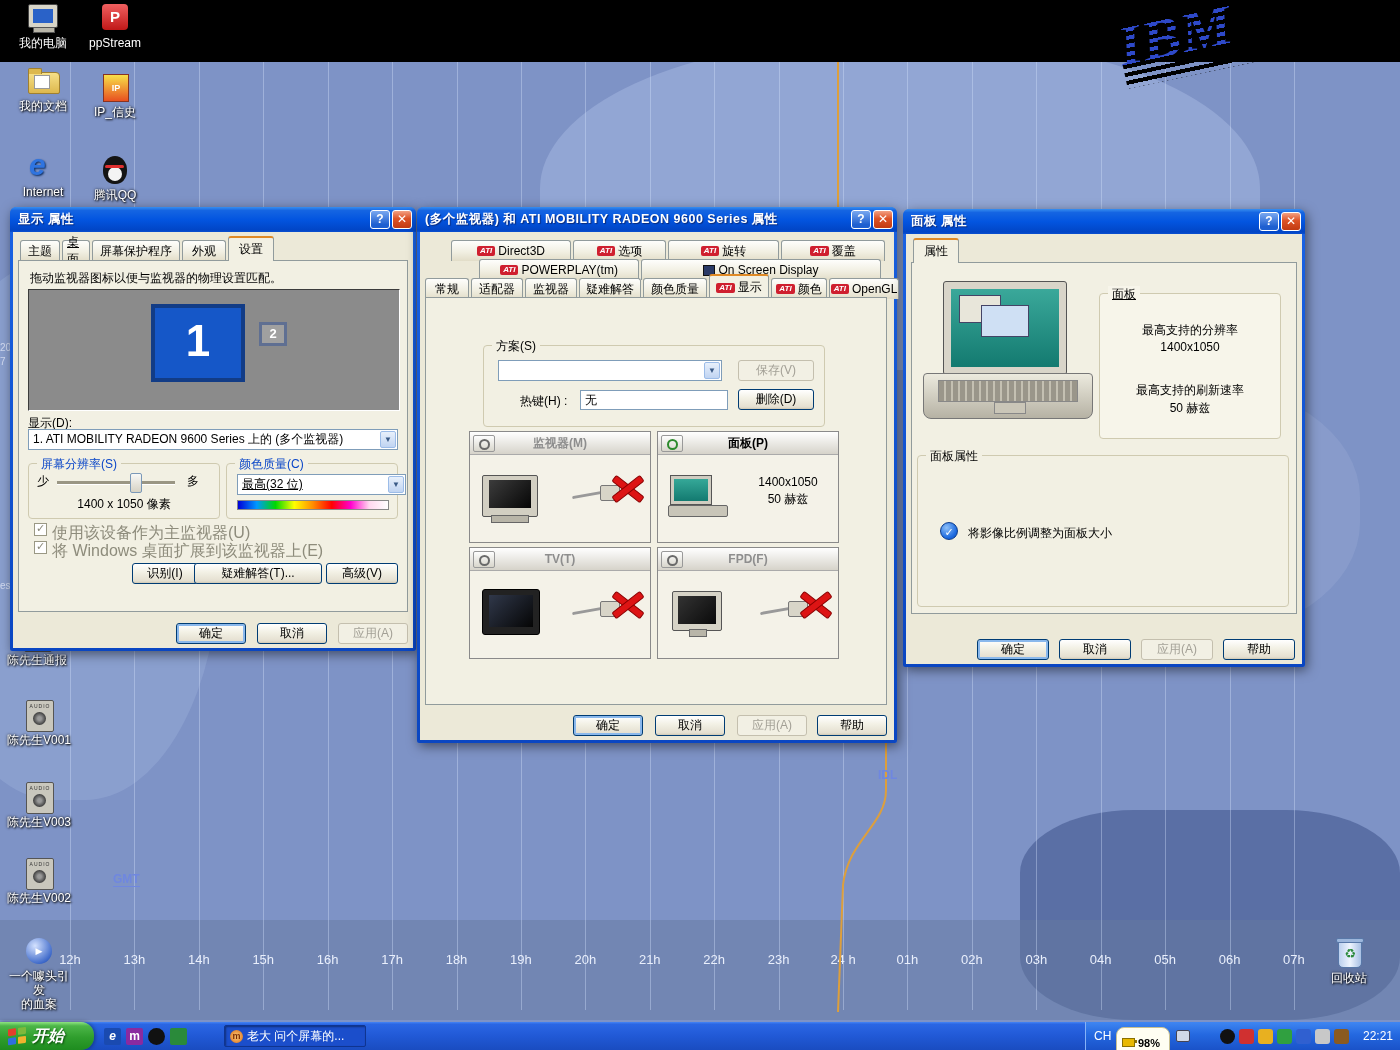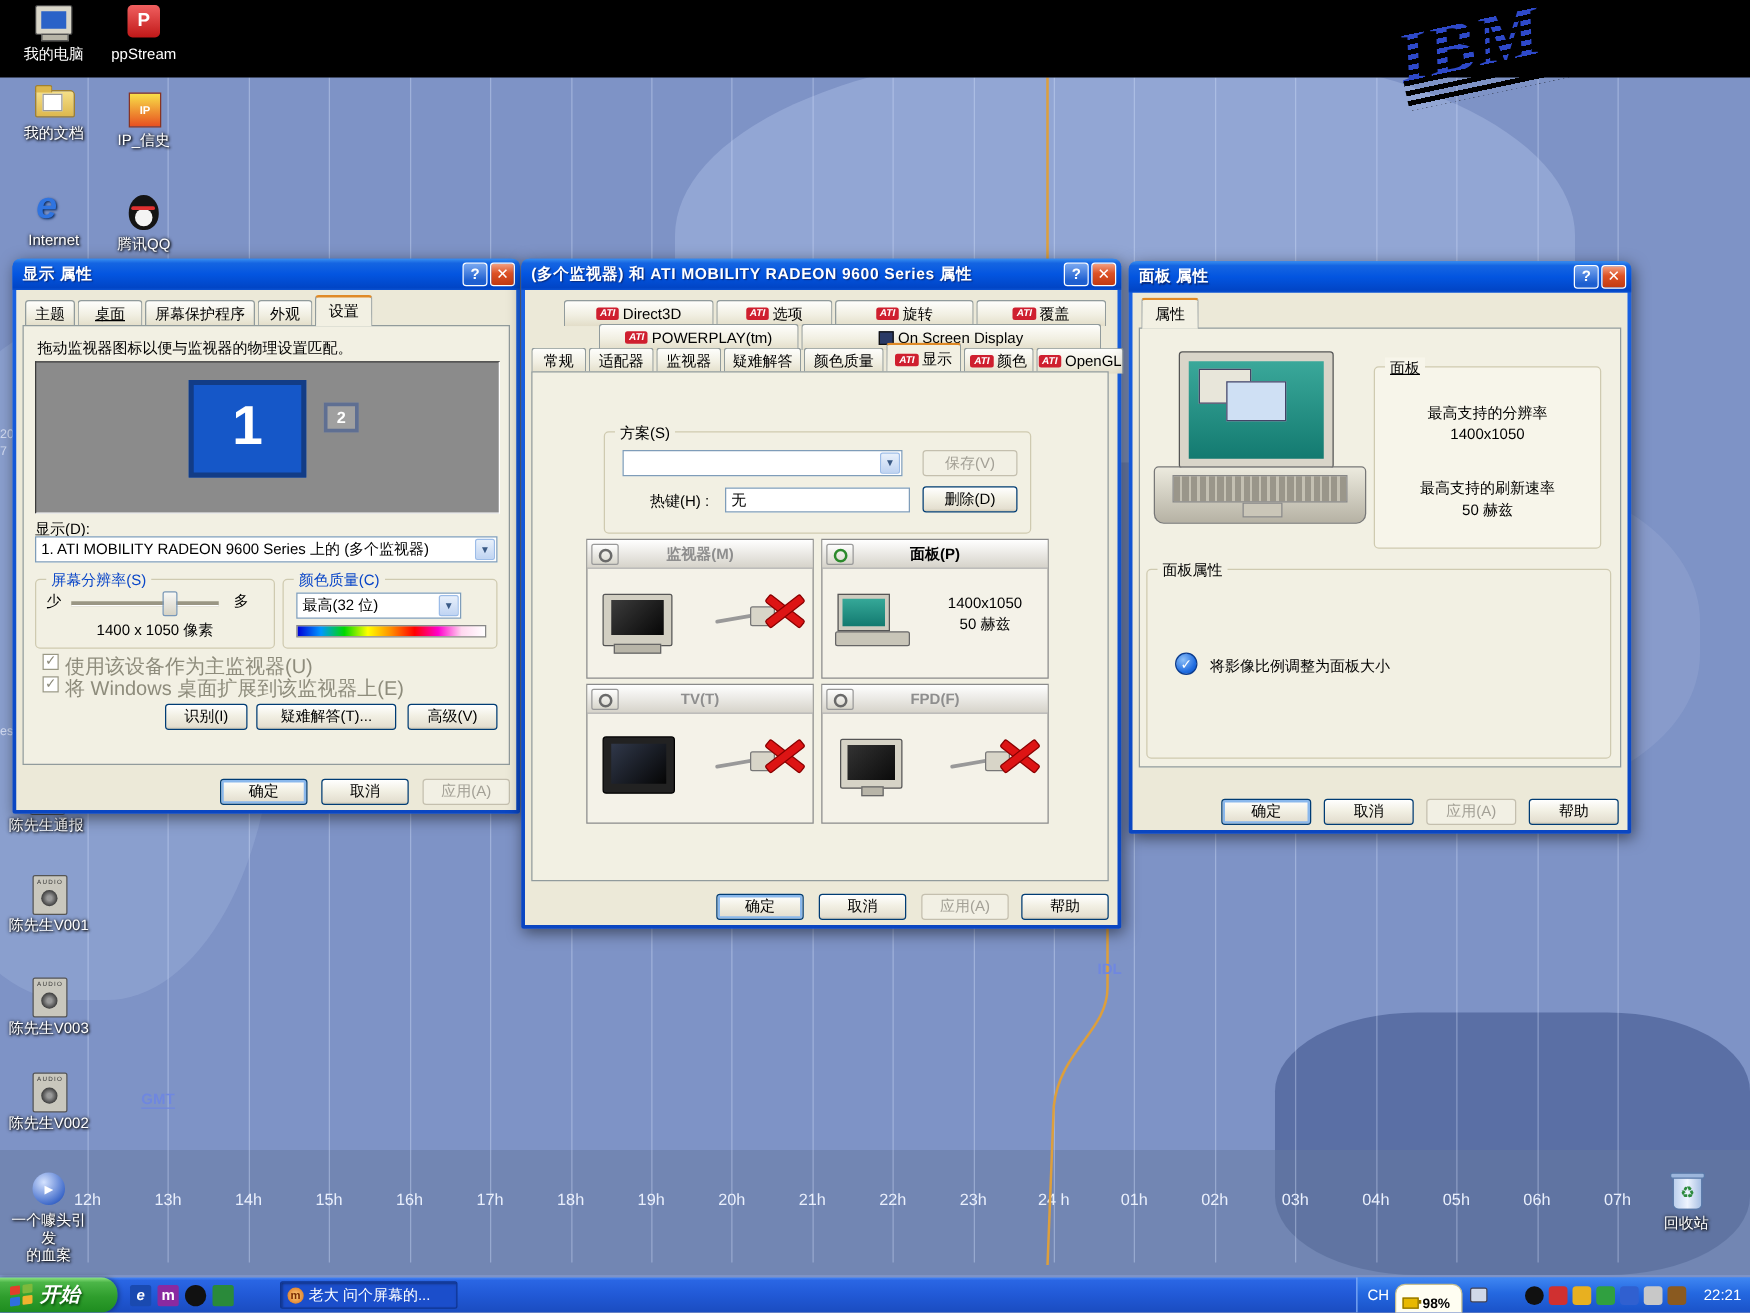--- a/index.html
+++ b/index.html
@@ -334,21 +334,21 @@
 
 <div class="dlg" style="left:10px;top:207px;width:406px;height:444px;z-index:20;">
   <div class="dlgbody"></div>
   <div class="titlebar">
     <span class="title-txt">显示 属性</span>
     <span class="tbtn help">?</span>
     <span class="tbtn close">✕</span>
   </div>
   <div class="xtabrow" style="left:10px;top:29px;">
     <div class="xtab" style="width:40px;">主题</div>
-    <div class="xtab" style="width:52px;text-decoration:underline;">桌面</div>
+    <div class="xtab" style="width:28px;text-decoration:underline;">桌面</div>
     <div class="xtab" style="width:88px;">屏幕保护程序</div>
     <div class="xtab" style="width:44px;">外观</div>
     <div class="xtab sel" style="width:46px;">设置</div>
   </div>
   <div class="tabpage" style="left:8px;top:53px;width:390px;height:352px;"></div>
   <div class="abs" style="left:20px;top:63px;z-index:4;">拖动监视器图标以便与监视器的物理设置匹配。</div>
   <div class="preview" style="left:18px;top:82px;width:370px;height:120px;">
     <div class="mon1" style="left:122px;top:14px;width:94px;height:78px;line-height:66px;">1</div>
     <div class="mon2" style="left:230px;top:32px;width:28px;height:24px;">2</div>
   </div>
@@ -361,36 +361,36 @@
     <span class="glabel blue">屏幕分辨率(S)</span>
     <span class="abs" style="left:8px;top:9px;">少</span>
     <div class="slider-track" style="left:28px;top:17px;width:118px;">
       <div class="slider-thumb" style="left:62%;"></div>
     </div>
     <span class="abs" style="left:158px;top:9px;">多</span>
     <div class="abs" style="left:0;top:32px;width:100%;text-align:center;">1400 x 1050 像素</div>
   </div>
   <div class="group" style="left:216px;top:256px;width:172px;height:56px;">
     <span class="glabel blue">颜色质量(C)</span>
-    <div class="combo" style="left:10px;top:10px;width:132px;">
+    <div class="combo" style="left:10px;top:10px;width:169px;text-decoration:underline;">
       <span>最高(32 位)</span>
       <span class="arrow">▼</span>
     </div>
     <div class="rainbow" style="left:10px;top:36px;width:152px;"></div>
   </div>
   <span class="cb" style="left:24px;top:316px;">
       <span class="cbmark">✓</span>
     </span>
   <span class="cblab" style="left:42px;top:316px;">使用该设备作为主监视器(U)</span>
   <span class="cb" style="left:24px;top:334px;">
       <span class="cbmark">✓</span>
     </span>
   <span class="cblab" style="left:42px;top:334px;">将 Windows 桌面扩展到该监视器上(E)</span>
   <div class="btn" style="left:122px;top:356px;width:66px;">识别(I)</div>
-  <div class="btn" style="left:195px;top:356px;width:112px;">疑难解答(T)...</div>
+  <div class="btn" style="left:184px;top:356px;width:128px;">疑难解答(T)...</div>
   <div class="btn" style="left:316px;top:356px;width:72px;">高级(V)</div>
   <div class="btn primary" style="left:166px;top:416px;width:70px;">确定</div>
   <div class="btn" style="left:247px;top:416px;width:70px;">取消</div>
   <div class="btn dis" style="left:328px;top:416px;width:70px;">应用(A)</div>
 </div>
 
 <div class="dlg" style="left:417px;top:207px;width:480px;height:536px;z-index:30;">
   <div class="dlgbody"></div>
   <div class="titlebar">
     <span class="title-txt">(多个监视器) 和 ATI MOBILITY RADEON 9600 Series 属性</span>

